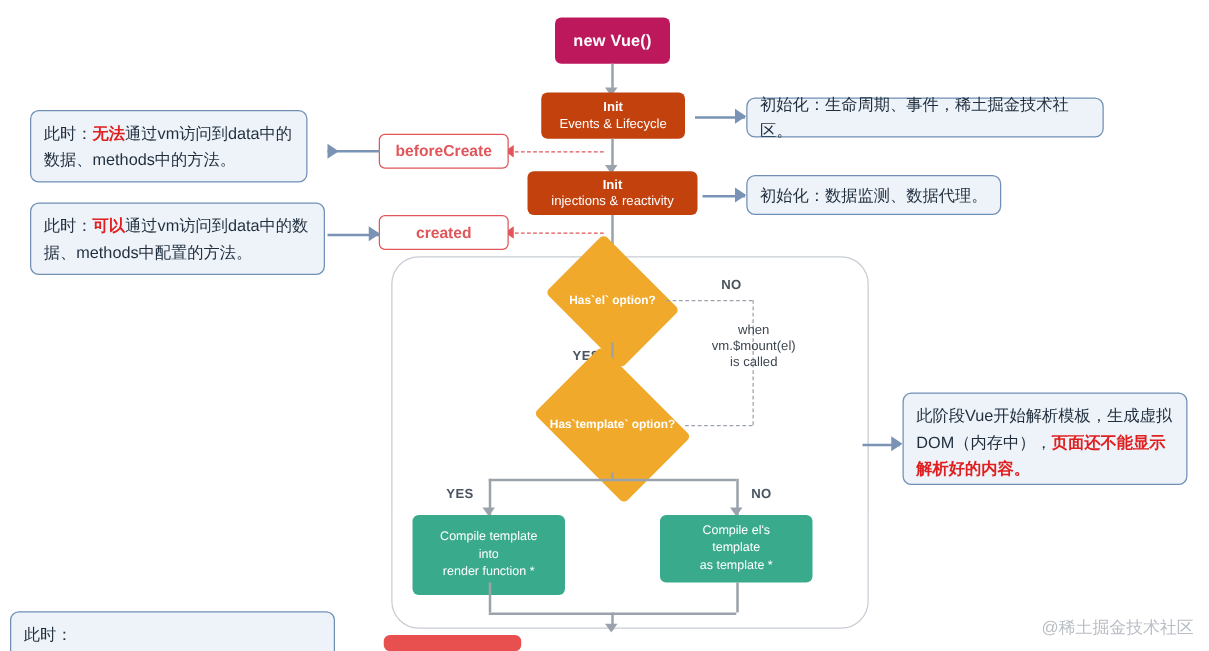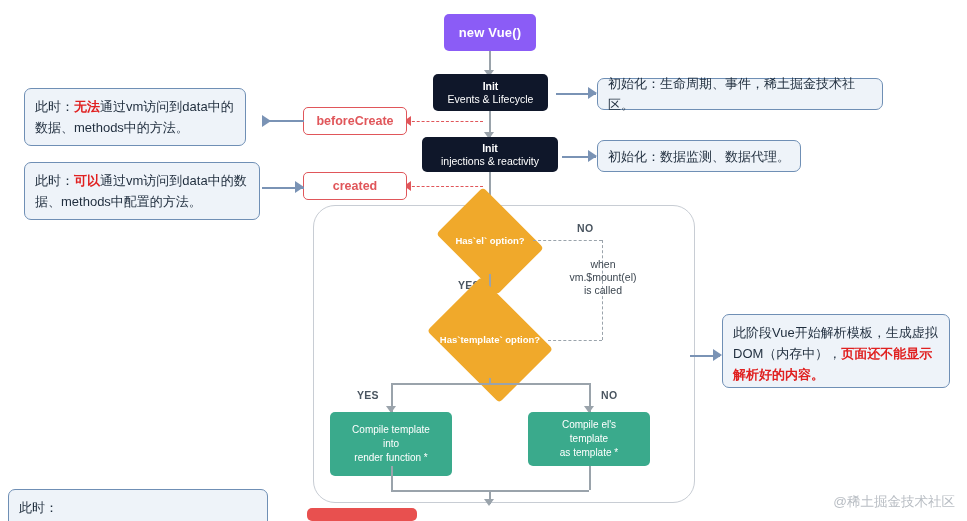--- a/index.html
+++ b/index.html
@@ -16,32 +16,32 @@
     height: 521px;
     overflow: hidden;
     background: #ffffff;
   }
   .node {
     position: absolute;
     box-sizing: border-box;
   }
   
   .box-dark {
-    background: #8b5cf6;
+    background: #be185d;
     color: #ffffff;
     border-radius: 5px;
     display: flex;
     align-items: center;
     justify-content: center;
     font-size: 13px;
     font-weight: bold;
     letter-spacing: .2px;
   }
   .box-green {
-    background: #0f172a;
+    background: #c2410c;
     color: #ffffff;
     border-radius: 5px;
     display: flex;
     flex-direction: column;
     align-items: center;
     justify-content: center;
     font-size: 10.5px;
     line-height: 13px;
     text-align: center;
     padding: 3px 4px;

